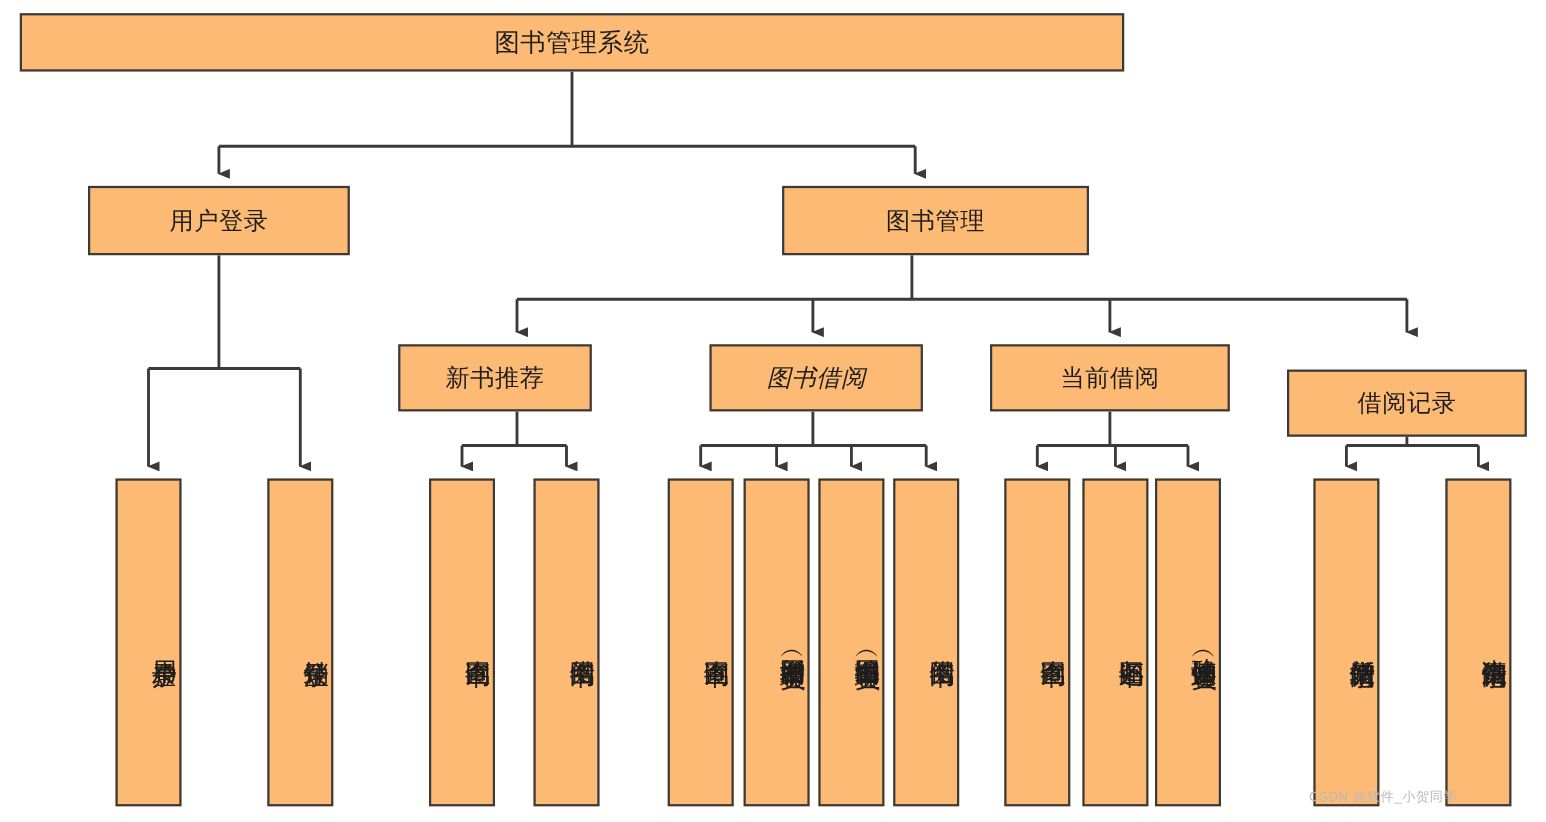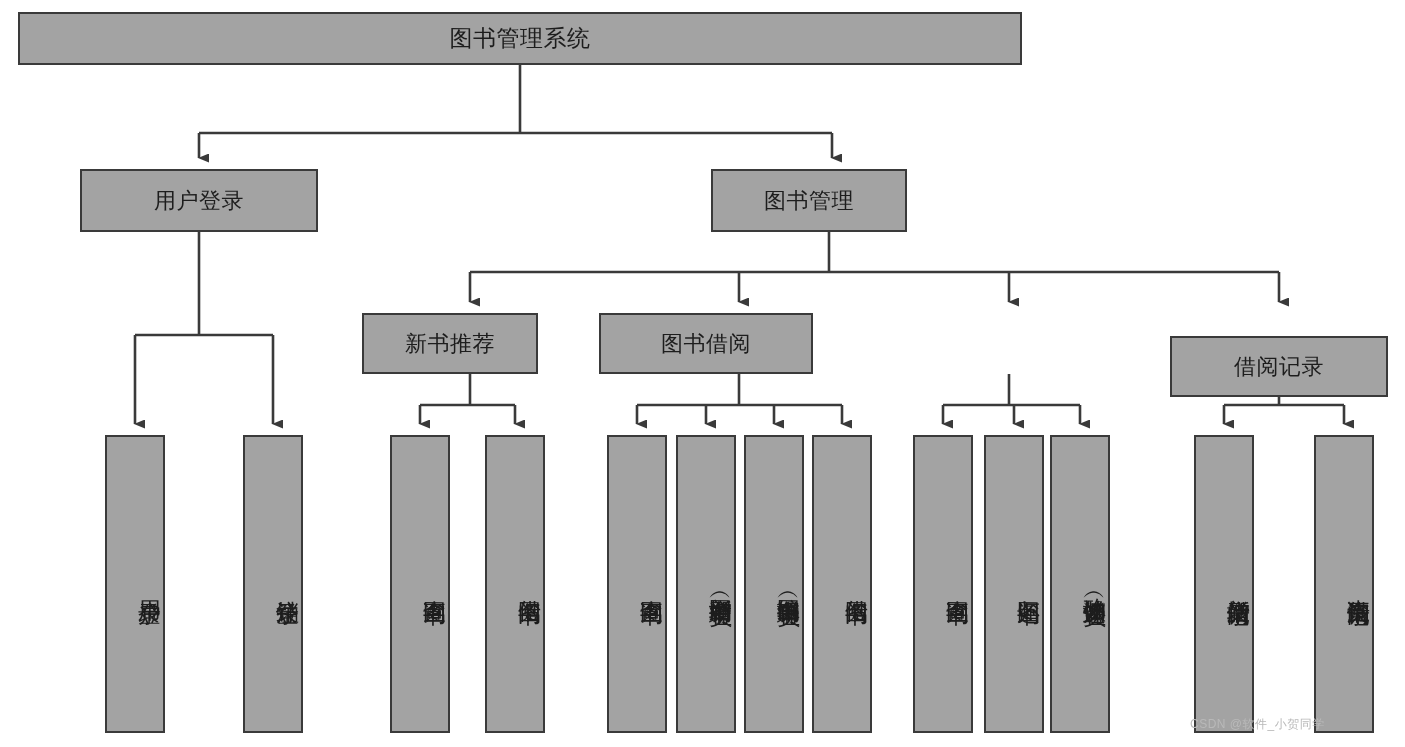--- a/index.html
+++ b/index.html
@@ -21,21 +21,21 @@
     position: absolute;
     left: 0;
     top: 0;
     width: 1405px;
     height: 747px;
     pointer-events: none;
   }
   .node {
     position: absolute;
     box-sizing: border-box;
-    background: #a3a3a3;
+    background: #fdba74;
     border: 2px solid #3a3a3a;
     display: flex;
     align-items: center;
     justify-content: center;
     color: #1d1d1d;
     text-align: center;
     line-height: 1.18;
     z-index: 2;
   }
   .node.horizontal {
@@ -124,32 +124,35 @@
   </svg>
 
   <div class="node horizontal root" style="left:18px; top:12px; width:1004px; height:53px;">
     <span>图书管理系统</span>
   </div>
 
   <div class="node horizontal" style="left:80px; top:169px; width:238px; height:63px;">
     <span>用户登录</span>
   </div>
 
-  <div class="node horizontal" style="left:711px; top:169px; width:196px; height:63px;">
+  <div class="node horizontal" style="left:711px; top:169px; width:279px; height:63px;">
     <span>图书管理</span>
   </div>
 
   <div class="node horizontal" style="left:362px; top:313px; width:176px; height:61px;">
     <span>新书推荐</span>
   </div>
 
-  <div class="node horizontal" style="left:599px; top:313px; width:214px; height:61px;">
+  <div class="node horizontal" style="left:645px; top:313px; width:194px; height:61px;font-style:italic;">
     <span>图书借阅</span>
   </div>
 
+  <div class="node horizontal" style="left:900px; top:313px; width:218px; height:61px;">
+    <span>当前借阅</span>
+  </div>
 
   <div class="node horizontal" style="left:1170px; top:313px; width:218px; height:61px;margin-top:23px;">
     <span>借阅记录</span>
   </div>
 
   <div class="node vertical" style="left:105px; top:435px; width:60px; height:298px;">
     <span class="vtext">用户登录</span>
   </div>
 
   <div class="node vertical" style="left:243px; top:435px; width:60px; height:298px;">

